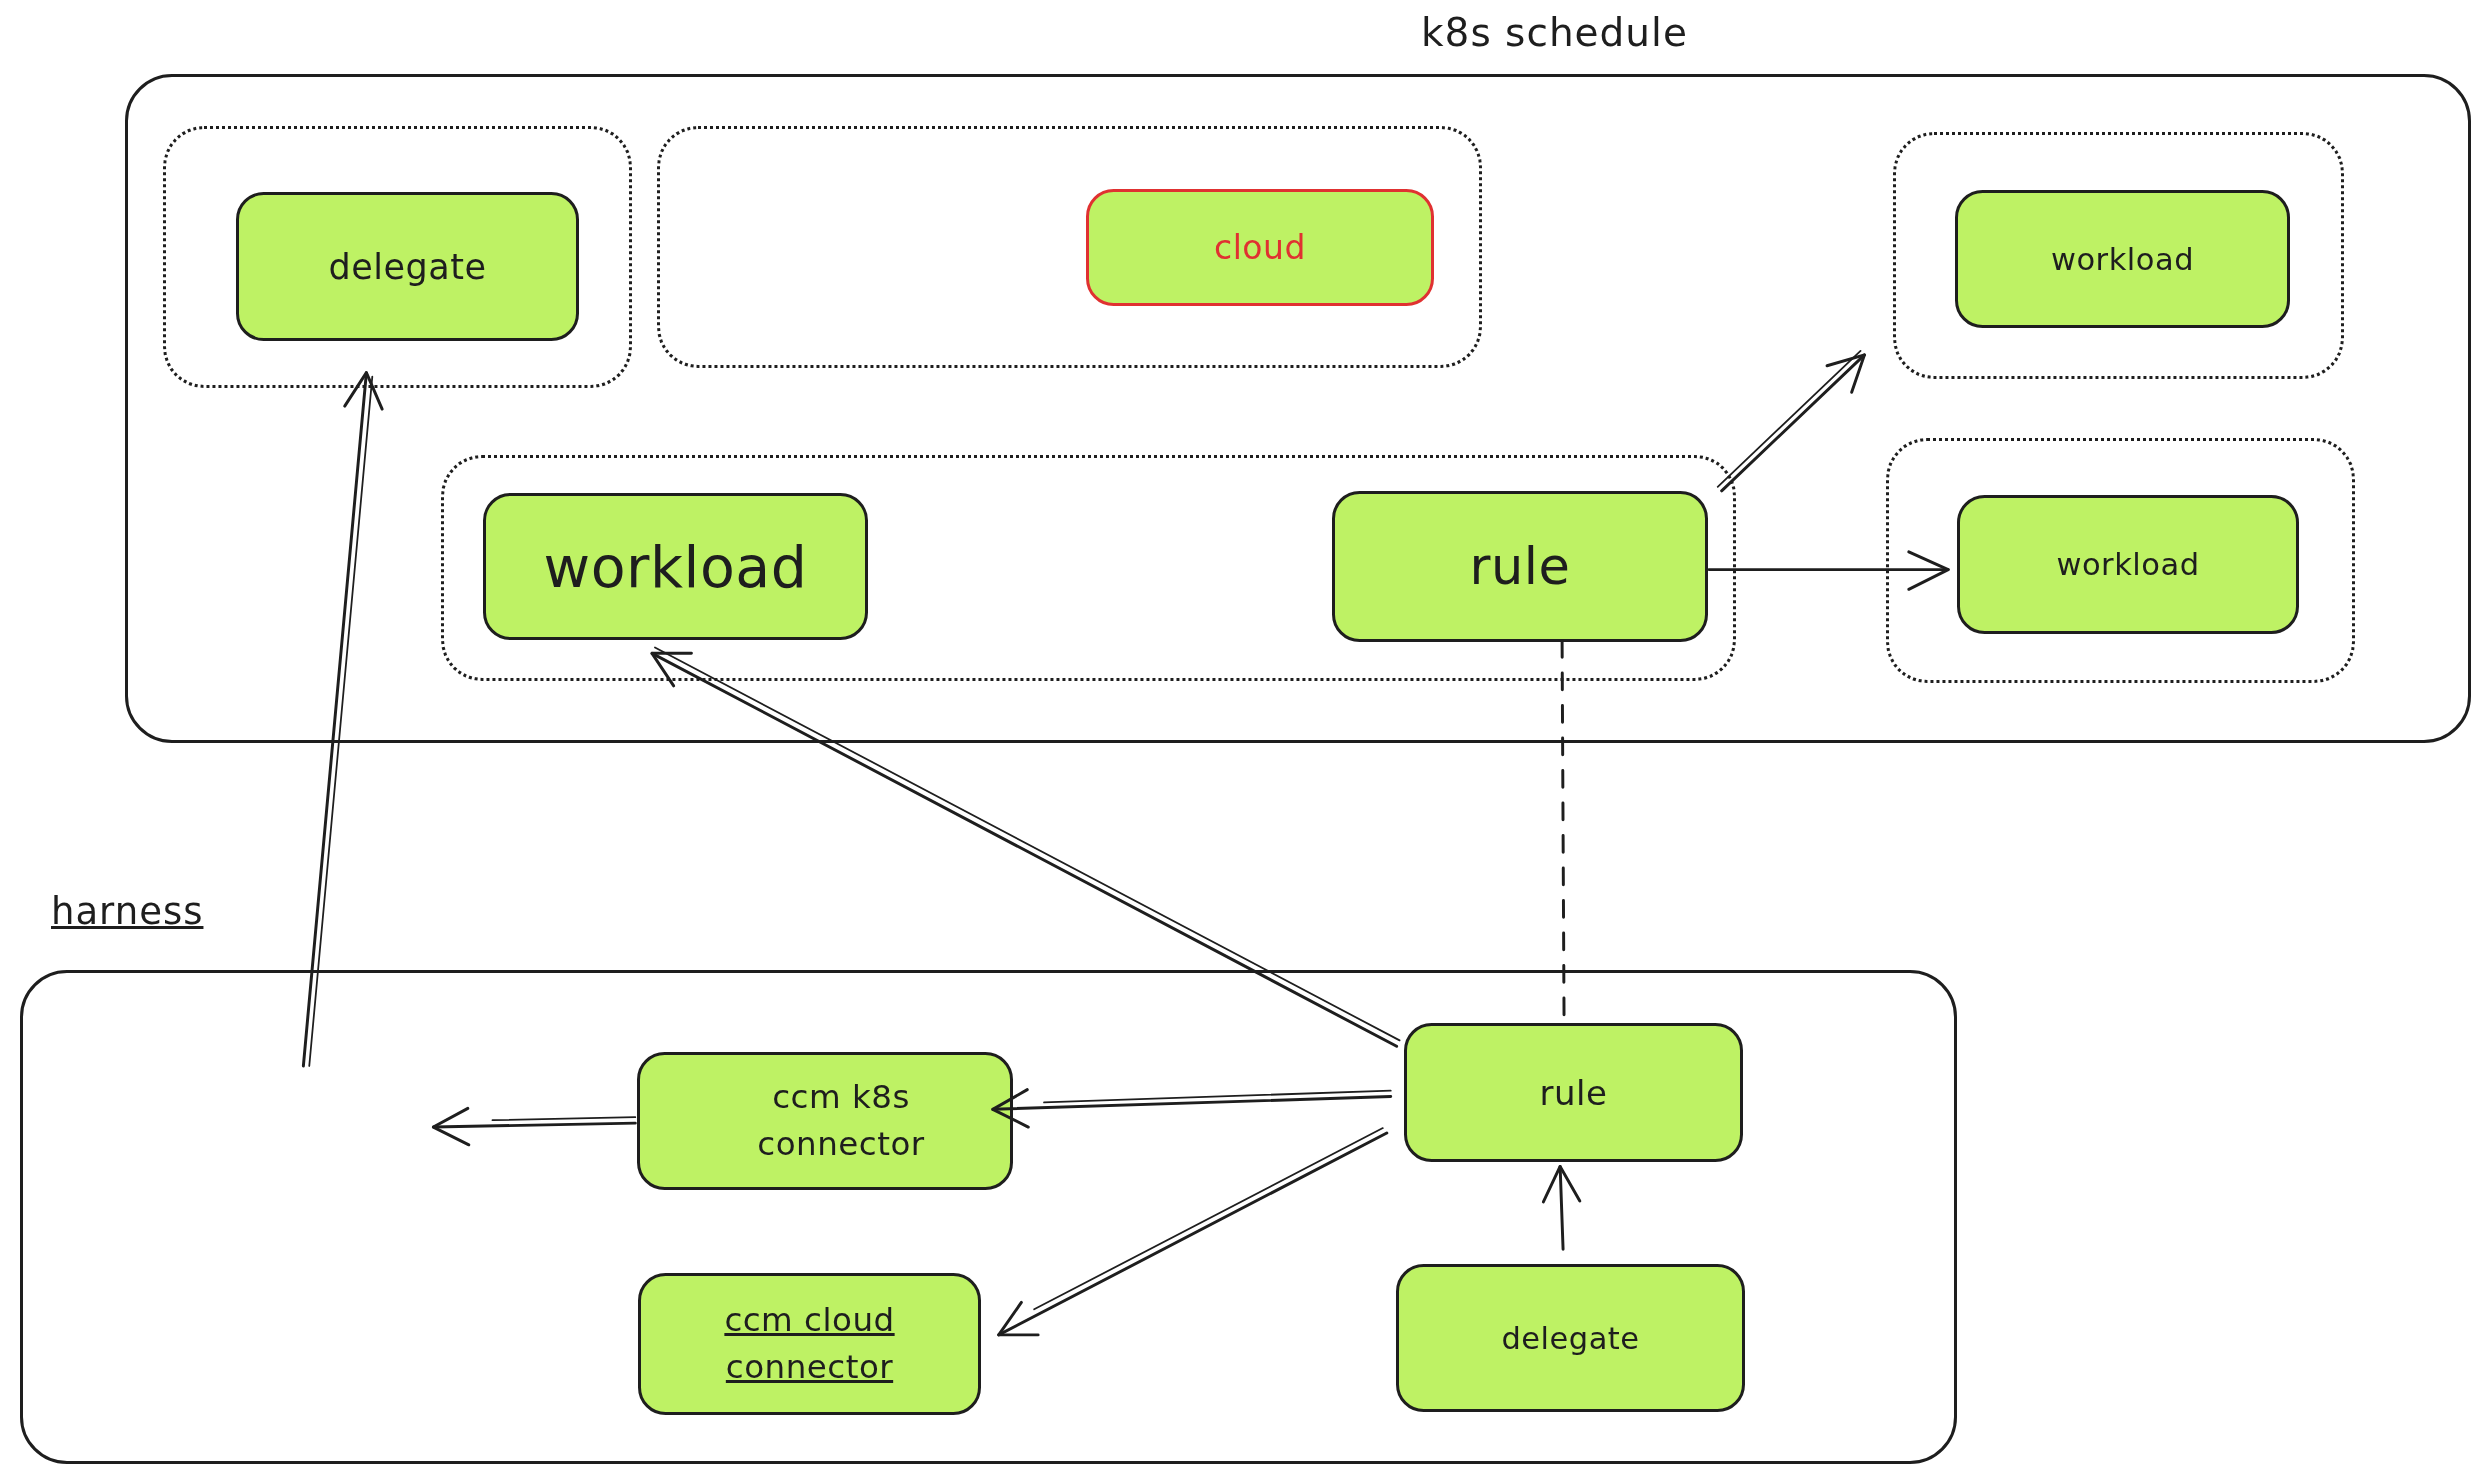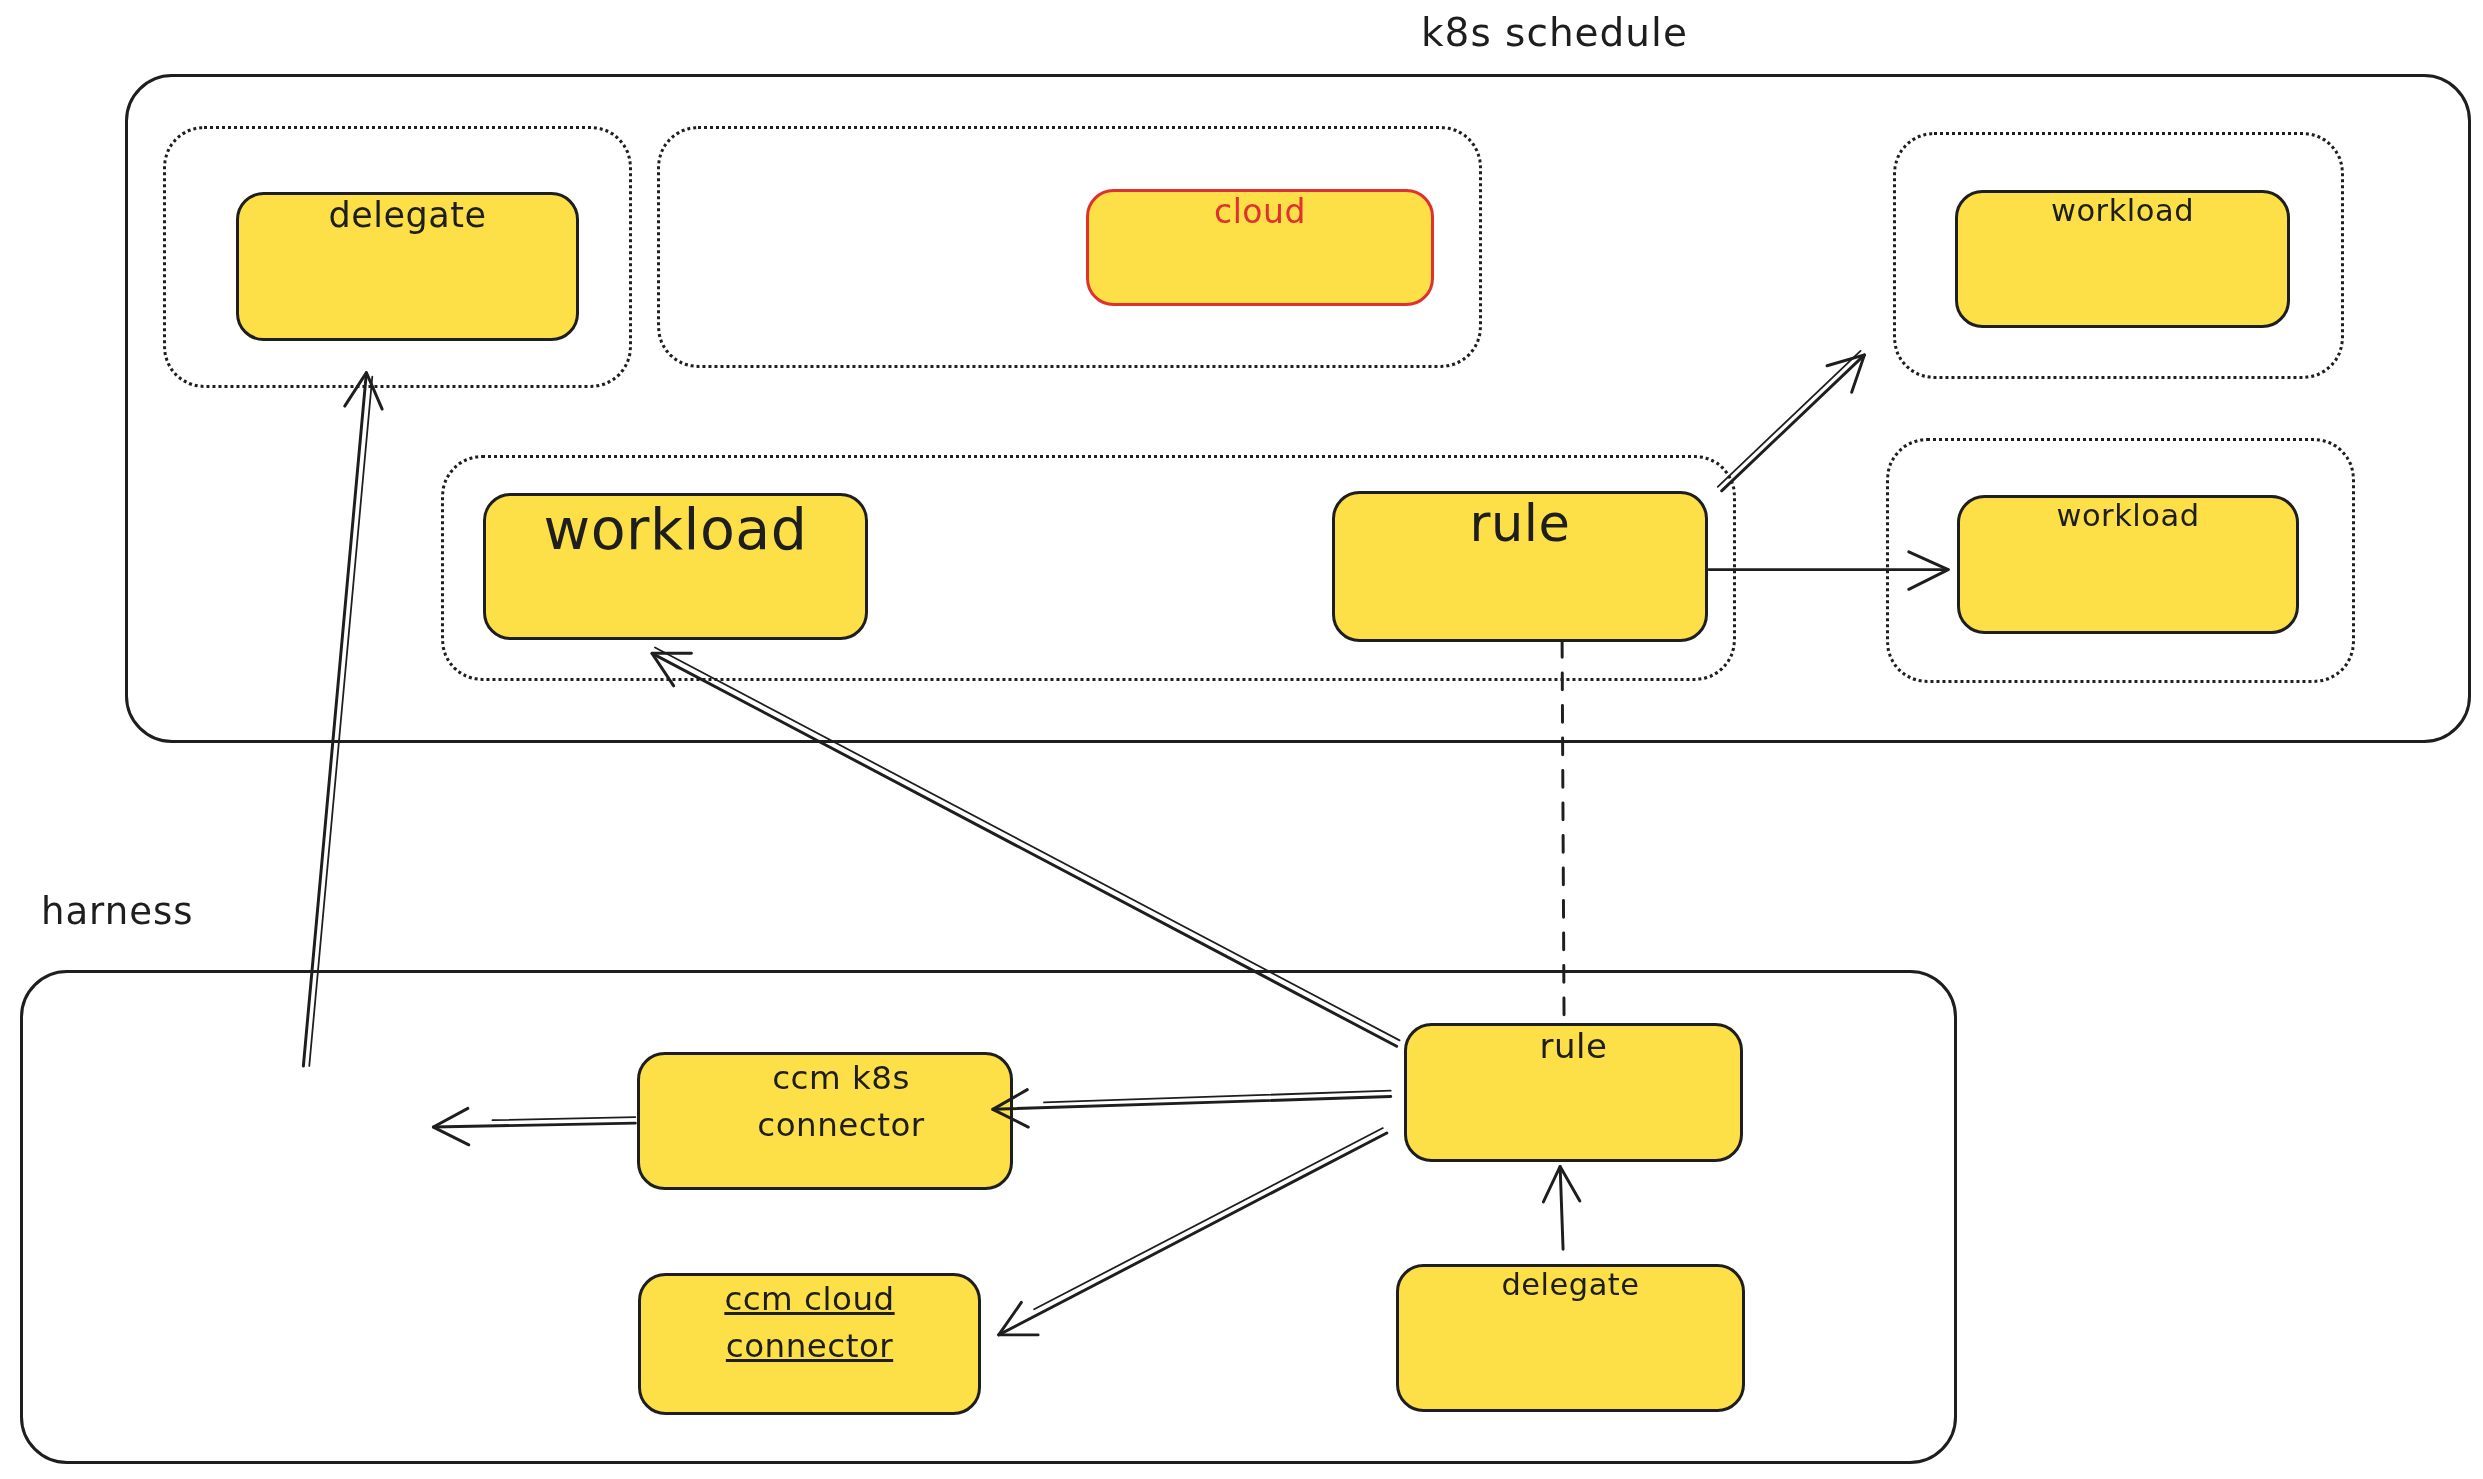--- a/index.html
+++ b/index.html
@@ -4,39 +4,39 @@
 <style>
   html,body{margin:0;padding:0;background:#fff;}
   #canvas{
     position:relative;width:2483px;height:1480px;background:var(--bg,#fff);
     font-family:"DejaVu Sans","Liberation Sans",sans-serif;color:var(--stroke,#1e1e1e);
     overflow:hidden;
   }
   .region{position:absolute;border:3.4px solid var(--stroke,#1e1e1e);border-radius:47px;background:transparent;}
   .group{position:absolute;border:3.4px dotted var(--stroke,#1e1e1e);border-radius:41px;}
   .node{
-    position:absolute;border:3.4px solid var(--stroke,#1e1e1e);border-radius:27.6px;background:#fde047;
-    display:flex;align-items:flex-start;justify-content:center;text-align:center;
+    position:absolute;border:3.4px solid var(--stroke,#1e1e1e);border-radius:27.6px;background:#bef264;
+    display:flex;align-items:center;justify-content:center;text-align:center;
     letter-spacing:0.5px;
   }
   .node.red{border-color:var(--red,#e03131);color:var(--red,#e03131);}
   .region-label{position:absolute;font-size:39px;letter-spacing:1px;white-space:nowrap;}
   .two-line{max-width:231px;line-height:1.45;}
   svg.wires{position:absolute;left:0;top:0;pointer-events:none;}
   svg.wires *{stroke:var(--stroke,#1e1e1e);fill:none;stroke-linecap:round;stroke-linejoin:round;}
 </style>
 </head>
 <body>
 
 <div id="canvas">
 
   <div class="region-label" style="left:1421px;top:9.9px;">k8s schedule</div>
   <div class="region" style="left:125px;top:74px;width:2340px;height:663px;"></div>
 
-  <div class="region-label" style="left:41px;top:890px;font-size:37px;">harness</div>
+  <div class="region-label" style="left:51px;top:890px;font-size:37px;text-decoration:underline;">harness</div>
   <div class="region" style="left:19.7px;top:970px;width:1931px;height:488px;"></div>
 
   <div class="group" style="left:163px;top:126px;width:463px;height:256px;"></div>
   <div class="group" style="left:657px;top:126px;width:819px;height:236px;"></div>
   <div class="group" style="left:1893px;top:132px;width:445px;height:241px;"></div>
   <div class="group" style="left:441px;top:455px;width:1289px;height:220px;"></div>
   <div class="group" style="left:1886px;top:438px;width:463px;height:239px;"></div>
 
   <div class="node" style="left:236px;top:192px;width:337px;height:143px;font-size:35px;">
     <span>delegate</span>

